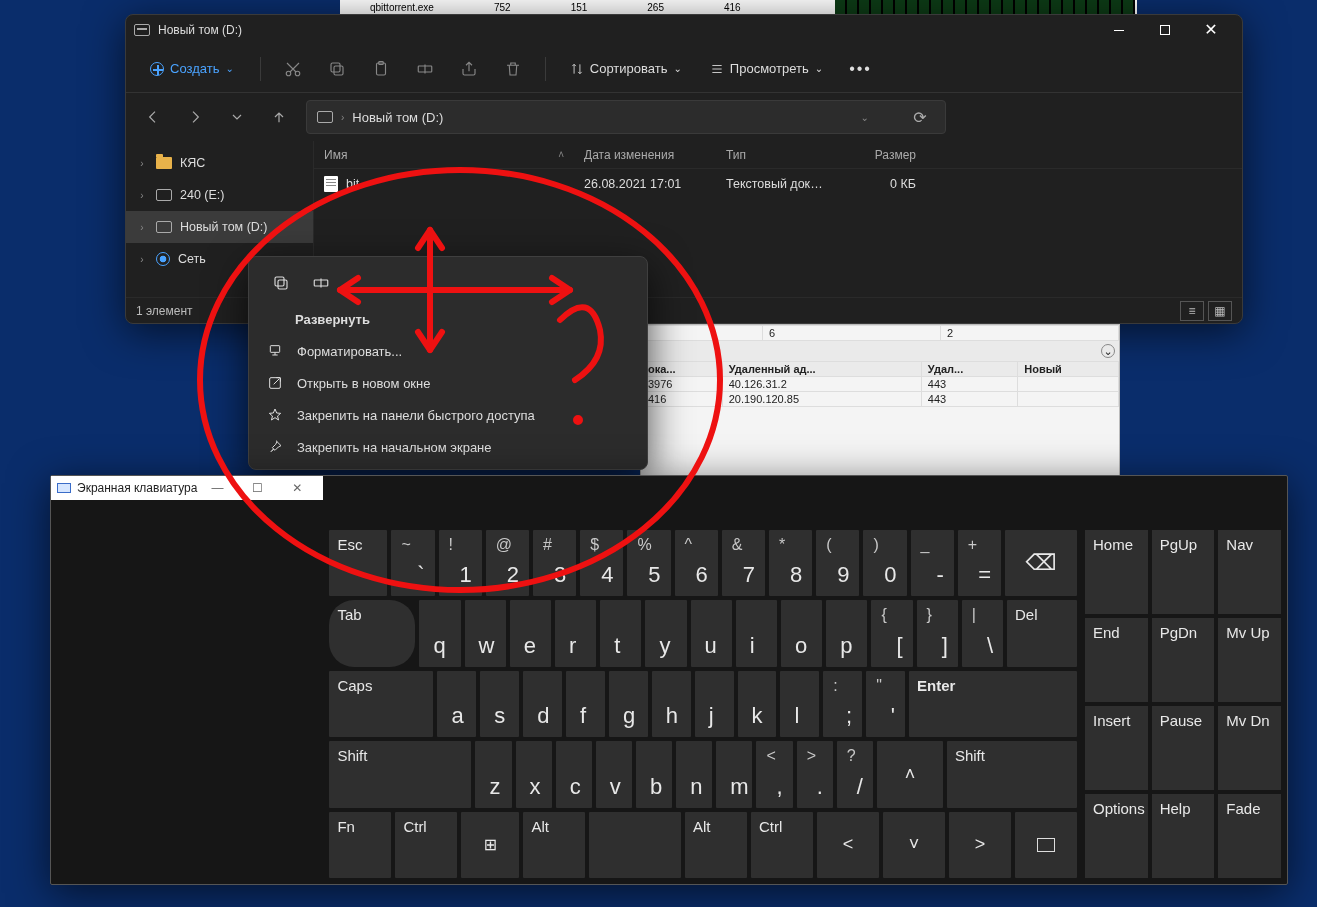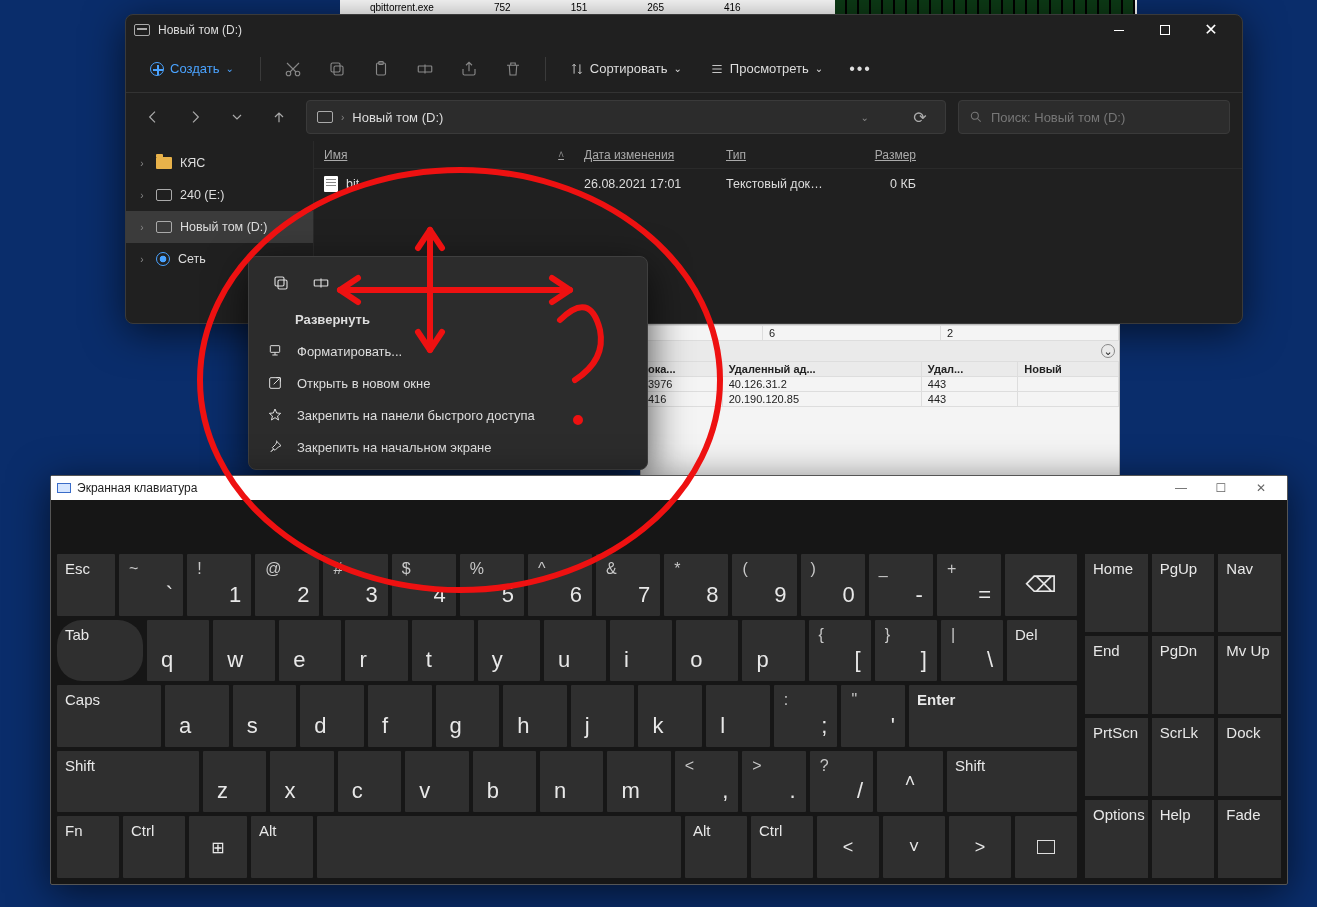--- a/index.html
+++ b/index.html
@@ -64,21 +64,21 @@
   .tree-item { height:32px; display:flex; align-items:center; gap:8px; padding:0 10px; font-size:12.5px; color:#ddd; }
   .tree-item.selected { background:#3b3b3b; }
   .tree-item .exp { width:12px; text-align:center; color:#888; font-size:10px; }
   .folder-ico { width:16px; height:12px; background:#e8b24a; border-radius:1px; position:relative; }
   .folder-ico::before { content:""; position:absolute; left:0; top:-3px; width:7px; height:3px; background:#e8b24a; border-radius:1px 1px 0 0; }
   .drive-ico2 { width:16px; height:12px; border:1px solid #aaa; border-radius:2px; }
   .net-ico { width:14px; height:14px; background:radial-gradient(circle,#4aa3ff 40%,transparent 42%); border-radius:50%; border:1px solid #4aa3ff; }
 
   .content { flex:1; display:flex; flex-direction:column; }
   .colhead { height:28px; display:flex; align-items:center; font-size:12px; color:#aaa; border-bottom:1px solid #2a2a2a; }
-  .colhead .col { padding:0 10px;text-decoration:underline; }
+  .colhead .col { padding:0 10px; }
   .col.name { width:260px; display:flex; align-items:center; gap:6px; }
   .col.name .sort { font-size:10px; color:#888; }
   .col.date { width:142px; }
   .col.type { width:120px; }
   .col.size { width:90px; text-align:right; }
   .filerow { height:30px; display:flex; align-items:center; font-size:12.5px; color:#ddd; }
   .filerow .fcell { padding:0 10px; }
   .filerow .fcell.name { width:260px; display:flex; align-items:center; gap:8px; }
   .file-ico { width:14px; height:16px; background:#fff; border-radius:1px; position:relative; }
   .file-ico::after { content:""; position:absolute; left:2px; top:3px; right:2px; height:1px; background:#888; box-shadow:0 3px 0 #888, 0 6px 0 #888; }
@@ -119,21 +119,21 @@
     linear-gradient(#0a4 1px, transparent 1px),
     linear-gradient(90deg,#0a4 1px, transparent 1px);
     background-size:16px 16px; margin-bottom:4px; }
   .resmon-graph .lbl { display:flex; justify-content:space-between; }
 
   
   .osk {
     position:absolute; left:50px; top:475px; width:1238px; height:410px;
     background:#161616; border:1px solid #555; border-radius:2px;
     box-shadow:0 8px 40px rgba(0,0,0,.6); z-index:100;
-    display:flex; flex-direction:column;
+    display:flex; flex-direction:row;
   }
   .osk-title { height:24px; background:#fff; color:#222; display:flex; align-items:center; padding:0 6px; font-size:12px; }
   .osk-title .kico { width:14px; height:10px; border:1px solid #3a6cc8; background:#d6e6ff; margin-right:6px; }
   .osk-title .spacer { flex:1; }
   .osk-title .wbtn { width:40px; text-align:center; color:#666; }
   .osk-body { flex:1; display:flex; gap:8px; padding:54px 6px 6px 6px; }
   .osk-main { flex:1; display:flex; flex-direction:column; gap:4px; }
   .osk-side { width:196px; display:flex; flex-direction:column; gap:4px; }
   .krow { flex:1; display:flex; gap:4px; }
   .key { background:#2f2f2f; color:#e8e8e8; position:relative; border-radius:1px; }
@@ -311,27 +311,20 @@
       </div>
     <div class="addr">
       <span class="drive-ico"></span>
       <span class="chev">›</span>
       <span class="crumb">Новый том (D:)</span>
       <span class="spacer"></span>
       <span class="chev">⌄</span>
       <span style="width:20px"></span>
       <span class="refresh">⟳</span>
     </div>
-    <div class="search">
-      <svg viewBox="0 0 24 24">
-          <circle cx="10" cy="10" r="6"></circle>
-          <path d="M20 20l-5-5"></path>
-        </svg>
-      <span>Поиск: Новый том (D:)</span>
-    </div>
   </div>
 
   <div class="body">
     <div class="tree">
       <div class="tree-item">
           <span class="exp">›</span>
           <span class="folder-ico"></span>
           <span>КЯС</span>
         </div>
       <div class="tree-item">
@@ -366,20 +359,26 @@
             <span class="file-ico"></span>
             <span>bit</span>
           </div>
         <div class="fcell date">26.08.2021 17:01</div>
         <div class="fcell type">Текстовый докум...</div>
         <div class="fcell size">0 КБ</div>
       </div>
     </div>
   </div>
 
+  <div class="statusbar">
+    <span>1 элемент</span>
+    <span class="spacer"></span>
+    <span class="viewbtn">≡</span>
+    <span class="viewbtn">▦</span>
+  </div>
 </div>
 
 <div class="ctxmenu">
   <div class="ctx-top-icons">
     <div class="ci">
         <svg viewBox="0 0 24 24">
           <rect x="8" y="8" width="12" height="12" rx="2"></rect>
           <rect x="4" y="4" width="12" height="12" rx="2"></rect>
         </svg>
       </div>
@@ -689,27 +688,27 @@
           </div>
           <div class="skey">
             <span class="label">PgDn</span>
           </div>
           <div class="skey">
             <span class="label">Mv Up</span>
           </div>
         </div>
         <div class="srow">
           <div class="skey">
-            <span class="label">PrtScn</span>
-          </div>
-          <div class="skey">
-            <span class="label">ScrLk</span>
-          </div>
-          <div class="skey">
-            <span class="label">Dock</span>
+            <span class="label">Insert</span>
+          </div>
+          <div class="skey">
+            <span class="label">Pause</span>
+          </div>
+          <div class="skey">
+            <span class="label">Mv Dn</span>
           </div>
         </div>
         <div class="srow">
           <div class="skey">
             <span class="label">Options</span>
           </div>
           <div class="skey">
             <span class="label">Help</span>
           </div>
           <div class="skey">

